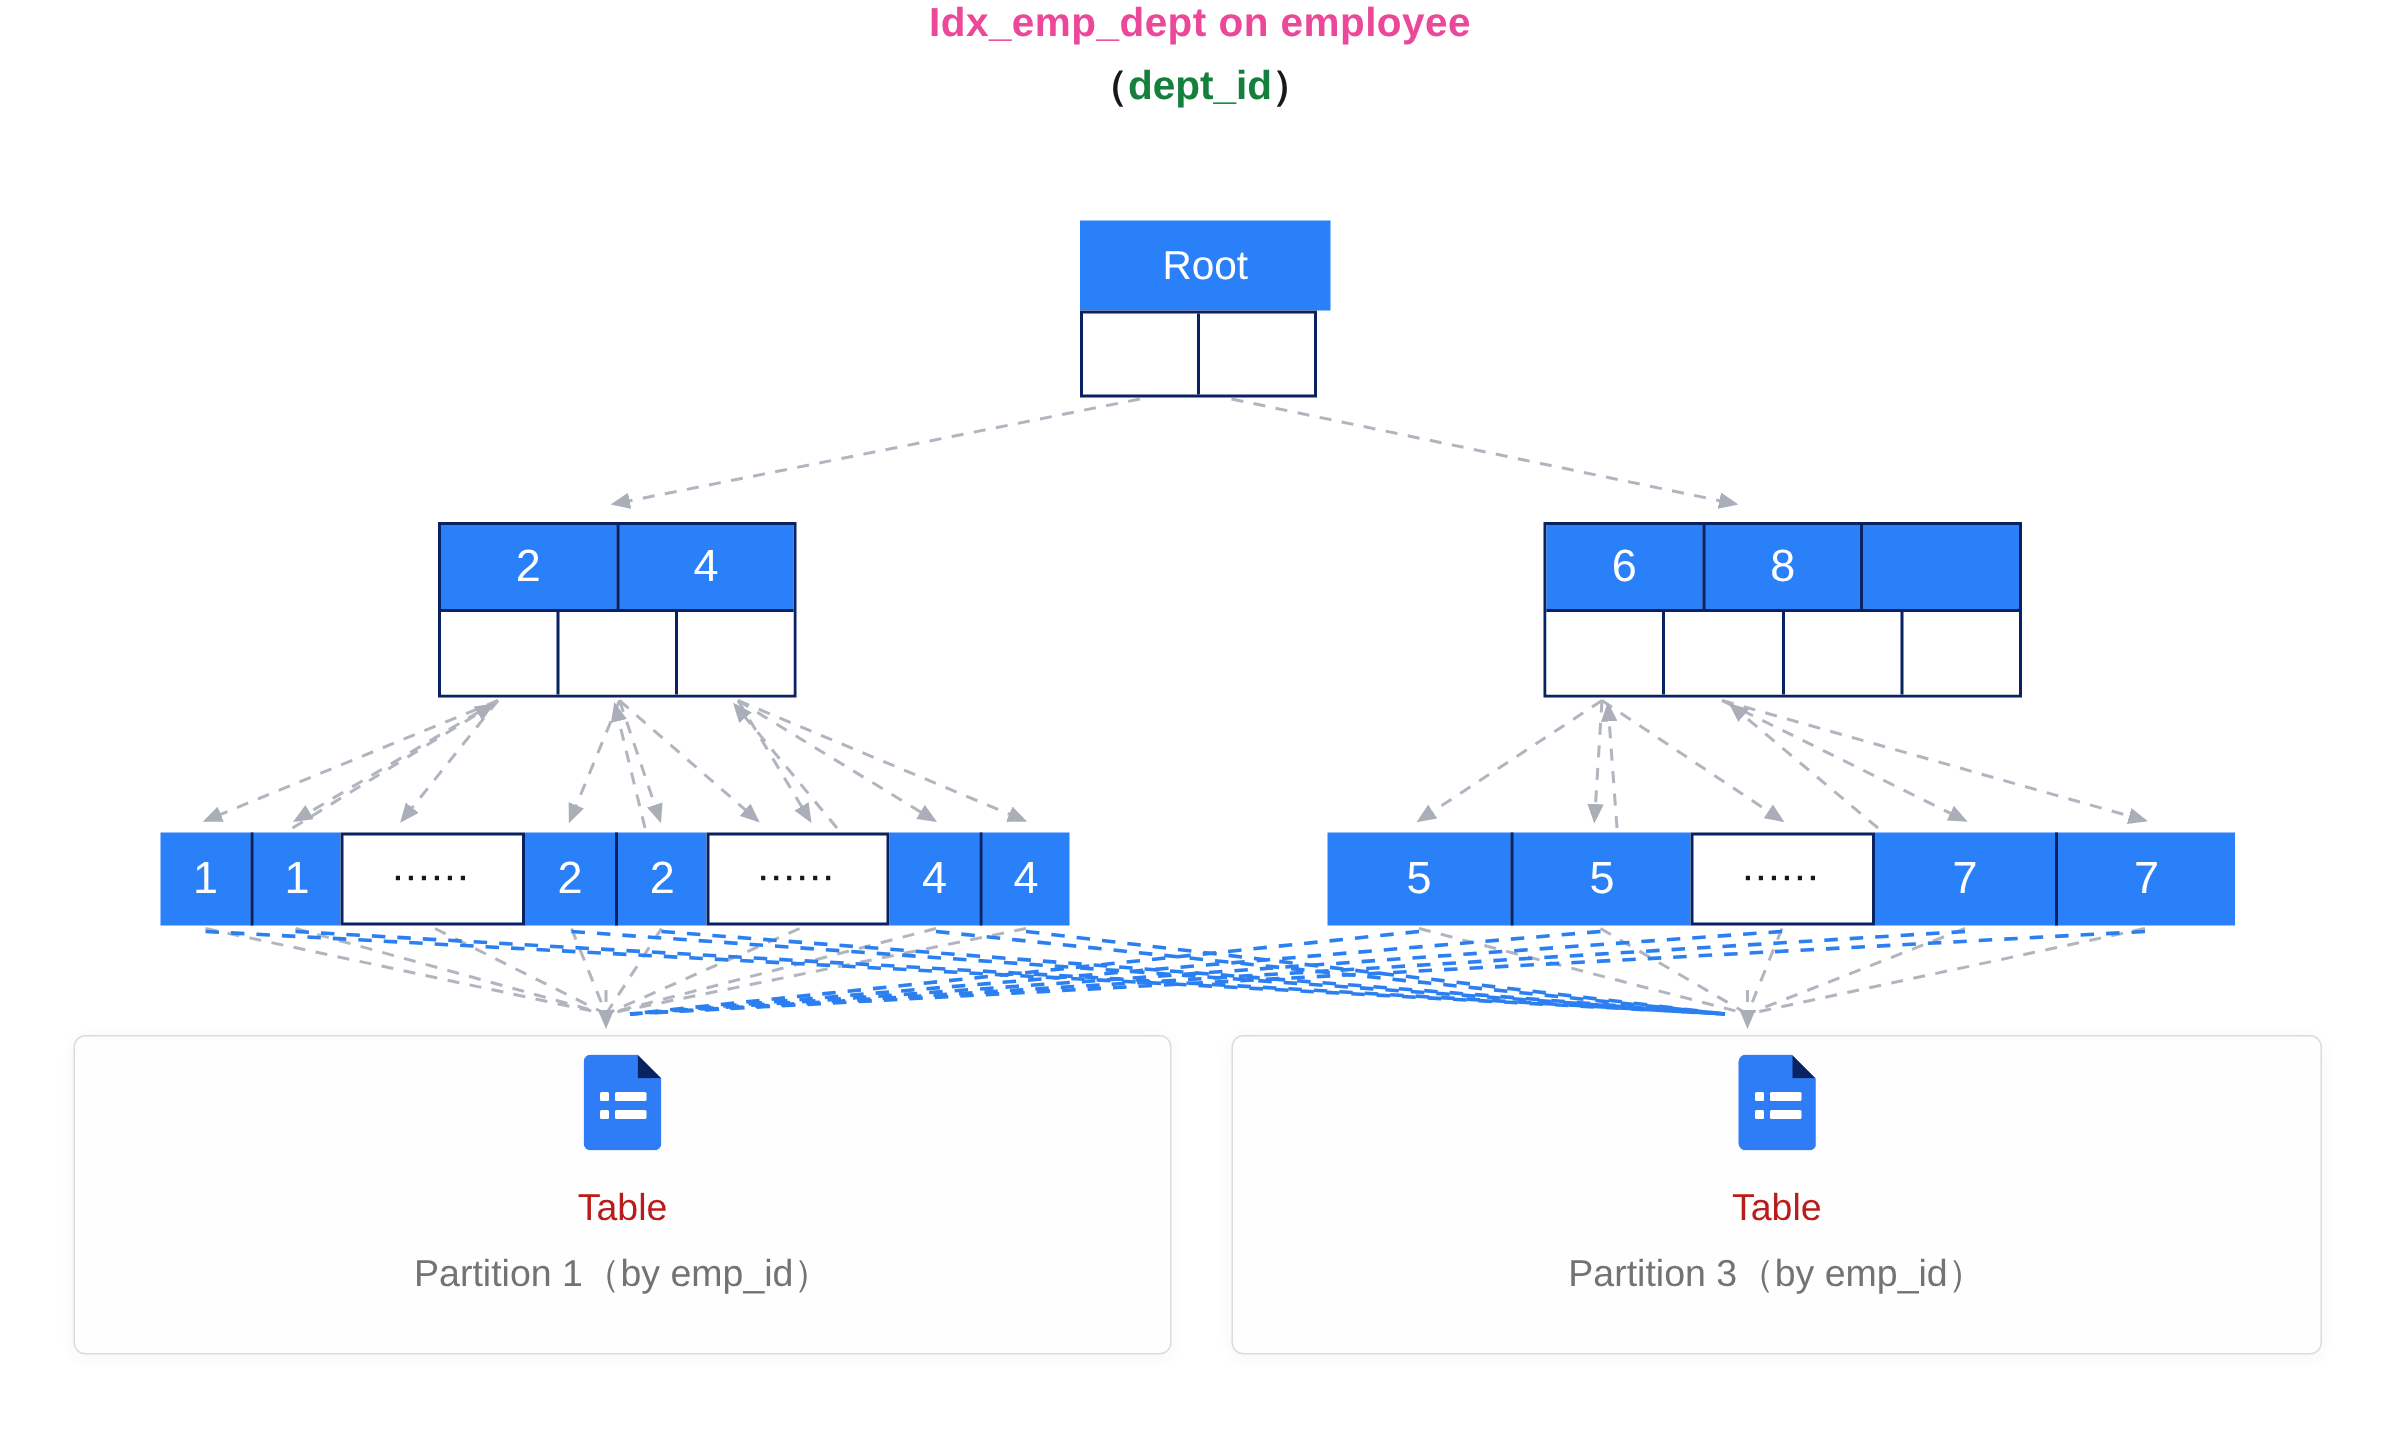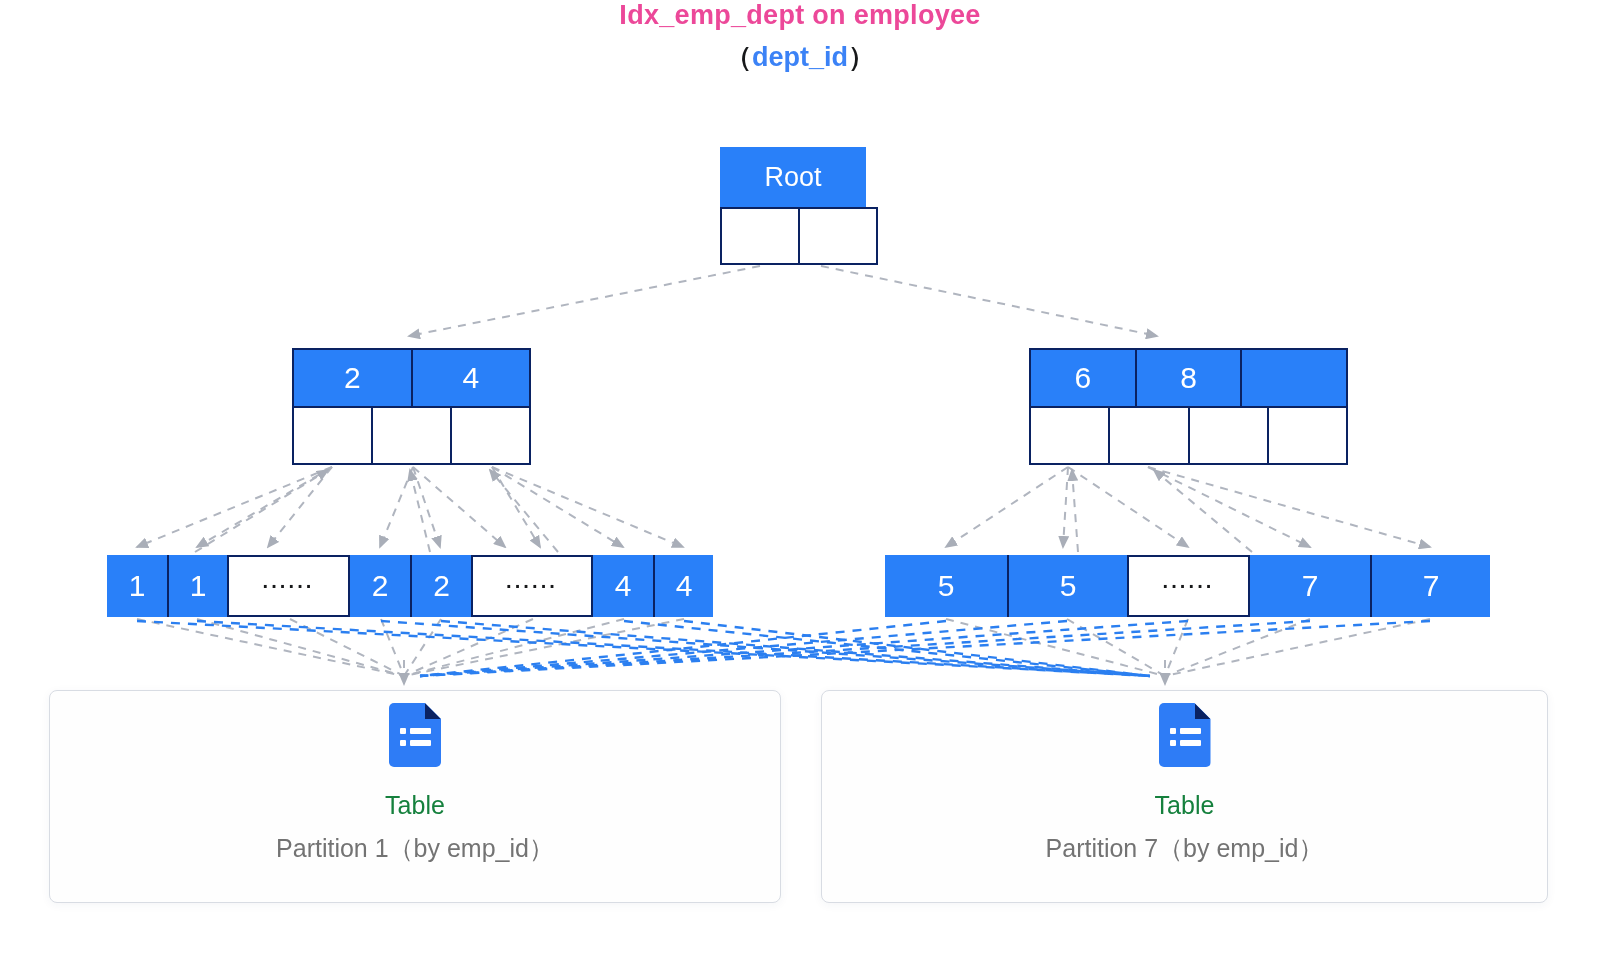--- a/index.html
+++ b/index.html
@@ -11,28 +11,28 @@
     background: #ffffff;
     font-family: "Liberation Sans", "DejaVu Sans", sans-serif;
     overflow: hidden;
   }
   .abs { position: absolute; }
 
   
   .title-wrap { left:0; top:48; width:1600px; text-align:center; }
   .title-line1 { font-size:27px; font-weight:600; color:#ec4899; letter-spacing:.3px; }
   .title-line2 { margin-top:8px; font-size:27px; font-weight:600; color:#17181a; }
-  .title-line2 .key { color:#3b82f6; }
+  .title-line2 .key { color:#15803d; }
 
   
   .blue-cell  { background:#2980f9; color:#fff; display:flex; align-items:center; justify-content:center; }
   .num { font-size:30px; font-weight:400; }
 
   
-  .root-header { left:720px; top:147px; width:146px; height:60px; font-size:27px; font-weight:500; }
+  .root-header { left:720px; top:147px; width:167px; height:60px; font-size:27px; font-weight:500; }
   .root-prow { left:720px; top:207px; width:158px; height:58px; display:flex; border:2px solid #0a2262; background:#fff; }
   .root-prow > div { flex:1 1 0; }
   .root-prow > div + div { border-left:2px solid #0a2262; }
 
   
   .inode { border:2px solid #0a2262; background:#fff; }
   .inode .krow { display:flex; border-bottom:2px solid #0a2262; }
   .inode .krow > div { flex:1 1 0; height:100%; }
   .inode .krow > div + div { border-left:2px solid #0a2262; }
   .inode .prow { display:flex; }
@@ -67,21 +67,21 @@
   .doc-icon { position:relative; width:52px; height:64px; margin:12px auto 0 auto;
     background:#2e7cf6; border-radius:5px;
     clip-path: polygon(0 0, calc(100% - 16px) 0, 100% 16px, 100% 100%, 0 100%); }
   .doc-fold { position:absolute; top:0; right:0; width:16px; height:16px;
     background:#0a2262; clip-path: polygon(0 0, 100% 100%, 0 100%); }
   .doc-line { position:absolute; left:11px; height:6px; background:#fff; border-radius:1px; }
   .doc-sq   { position:absolute; left:11px; width:6px; height:6px; background:#fff; border-radius:1px; }
   .doc-sq.r1 { top:25px; } .doc-sq.r2 { top:37px; }
   .doc-line.r1 { top:25px; left:21px; width:21px; }
   .doc-line.r2 { top:37px; left:21px; width:21px; }
-  .part-title { margin-top:24px; font-size:25px; color:#15803d; }
+  .part-title { margin-top:24px; font-size:25px; color:#b91c1c; }
   .part-sub   { margin-top:12px; font-size:25px; color:#737373; }
 
   svg.connectors { position:absolute; left:0; top:0; }
 </style>
 </head>
 <body>
 
 <div class="stage">
 
   <svg class="connectors" width="1600" height="956" viewBox="0 0 1600 956">
@@ -223,16 +223,16 @@
 
   <div class="abs partition partition-2">
     <div class="doc-icon">
       <div class="doc-fold"></div>
       <div class="doc-sq r1"></div>
         <div class="doc-line r1"></div>
       <div class="doc-sq r2"></div>
         <div class="doc-line r2"></div>
     </div>
     <div class="part-title">Table</div>
-    <div class="part-sub">Partition 7（by emp_id）</div>
+    <div class="part-sub">Partition 3（by emp_id）</div>
   </div>
 
 </div>
 
 </body></html>

